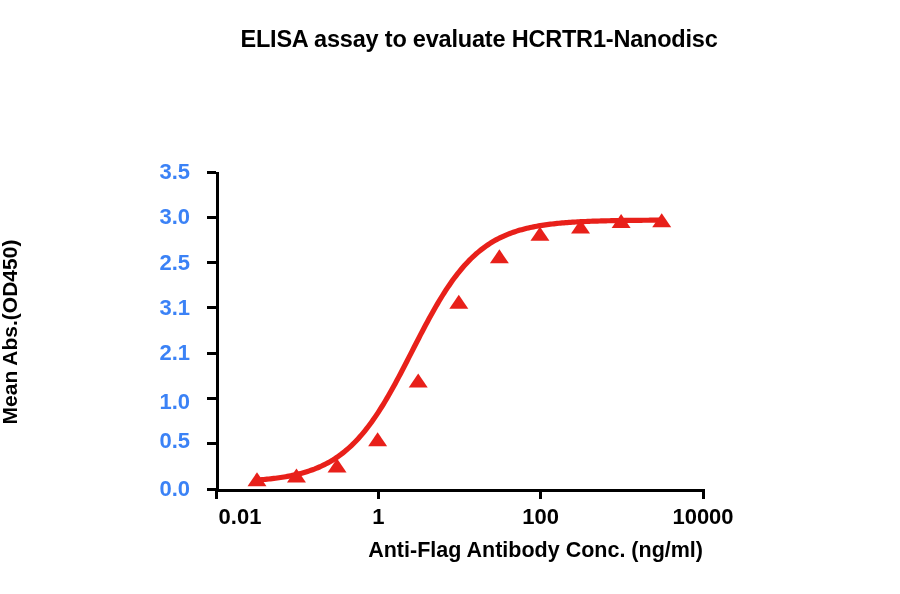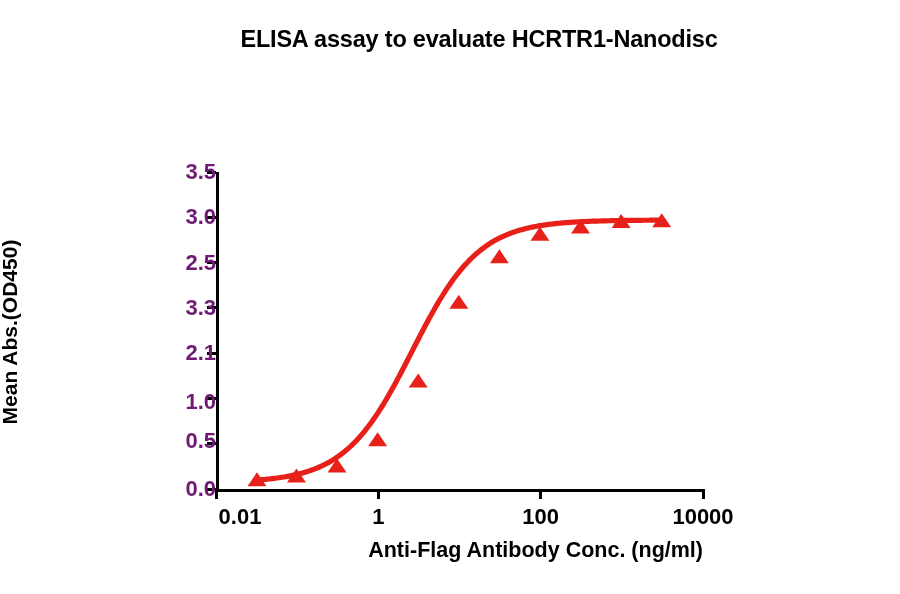--- a/index.html
+++ b/index.html
@@ -36,23 +36,23 @@
   #axis-y-line{
     position:absolute;left:0;top:0;width:3px;height:320px;background:#000;
   }
   #axis-x-line{
     position:absolute;left:0;top:317px;width:487px;height:3px;background:#000;
   }
   .ytick{
     position:absolute;left:-9px;width:9px;height:3px;background:#000;
   }
   .ytick-label{
-    position:absolute;right:100%;margin-right:0;
+    position:absolute;right:100%;margin-right:26px;
     transform:translateY(-50%);
-    font-size:22px;font-weight:bold;color:#701a75;
+    font-size:22px;font-weight:bold;color:#3b82f6;
     white-space:nowrap;
   }
   .xtick{
     position:absolute;top:317px;width:3px;height:10px;background:#000;
   }
   .xtick-label{
     position:absolute;top:332px;
     transform:translateX(-50%);
     font-size:22px;font-weight:bold;color:#000;
     white-space:nowrap;
@@ -102,21 +102,21 @@
     <div id="y-ticks">
         <div class="ytick" style="top: 315.5px;"></div>
         <div class="ytick-label" style="top: 317px;">0.0</div>
         <div class="ytick" style="top: 270.214px;"></div>
         <div class="ytick-label" style="top: 269px;">0.5</div>
         <div class="ytick" style="top: 224.929px;"></div>
         <div class="ytick-label" style="top: 230px;">1.0</div>
         <div class="ytick" style="top: 179.643px;"></div>
         <div class="ytick-label" style="top: 181.143px;">2.1</div>
         <div class="ytick" style="top: 134.357px;"></div>
-        <div class="ytick-label" style="top: 135.857px;">3.3</div>
+        <div class="ytick-label" style="top: 135.857px;">3.1</div>
         <div class="ytick" style="top: 89.0714px;"></div>
         <div class="ytick-label" style="top: 90.5714px;">2.5</div>
         <div class="ytick" style="top: 43.7857px;"></div>
         <div class="ytick-label" style="top: 45.2857px;">3.0</div>
         <div class="ytick" style="top: -1.5px;"></div>
         <div class="ytick-label" style="top: 0px;">3.5</div>
       </div>
     <div id="x-ticks">
         <div class="xtick" style="left: -1.5px;"></div>
         <div class="xtick-label" style="left: 0px; margin-left: 24px;">0.01</div>

